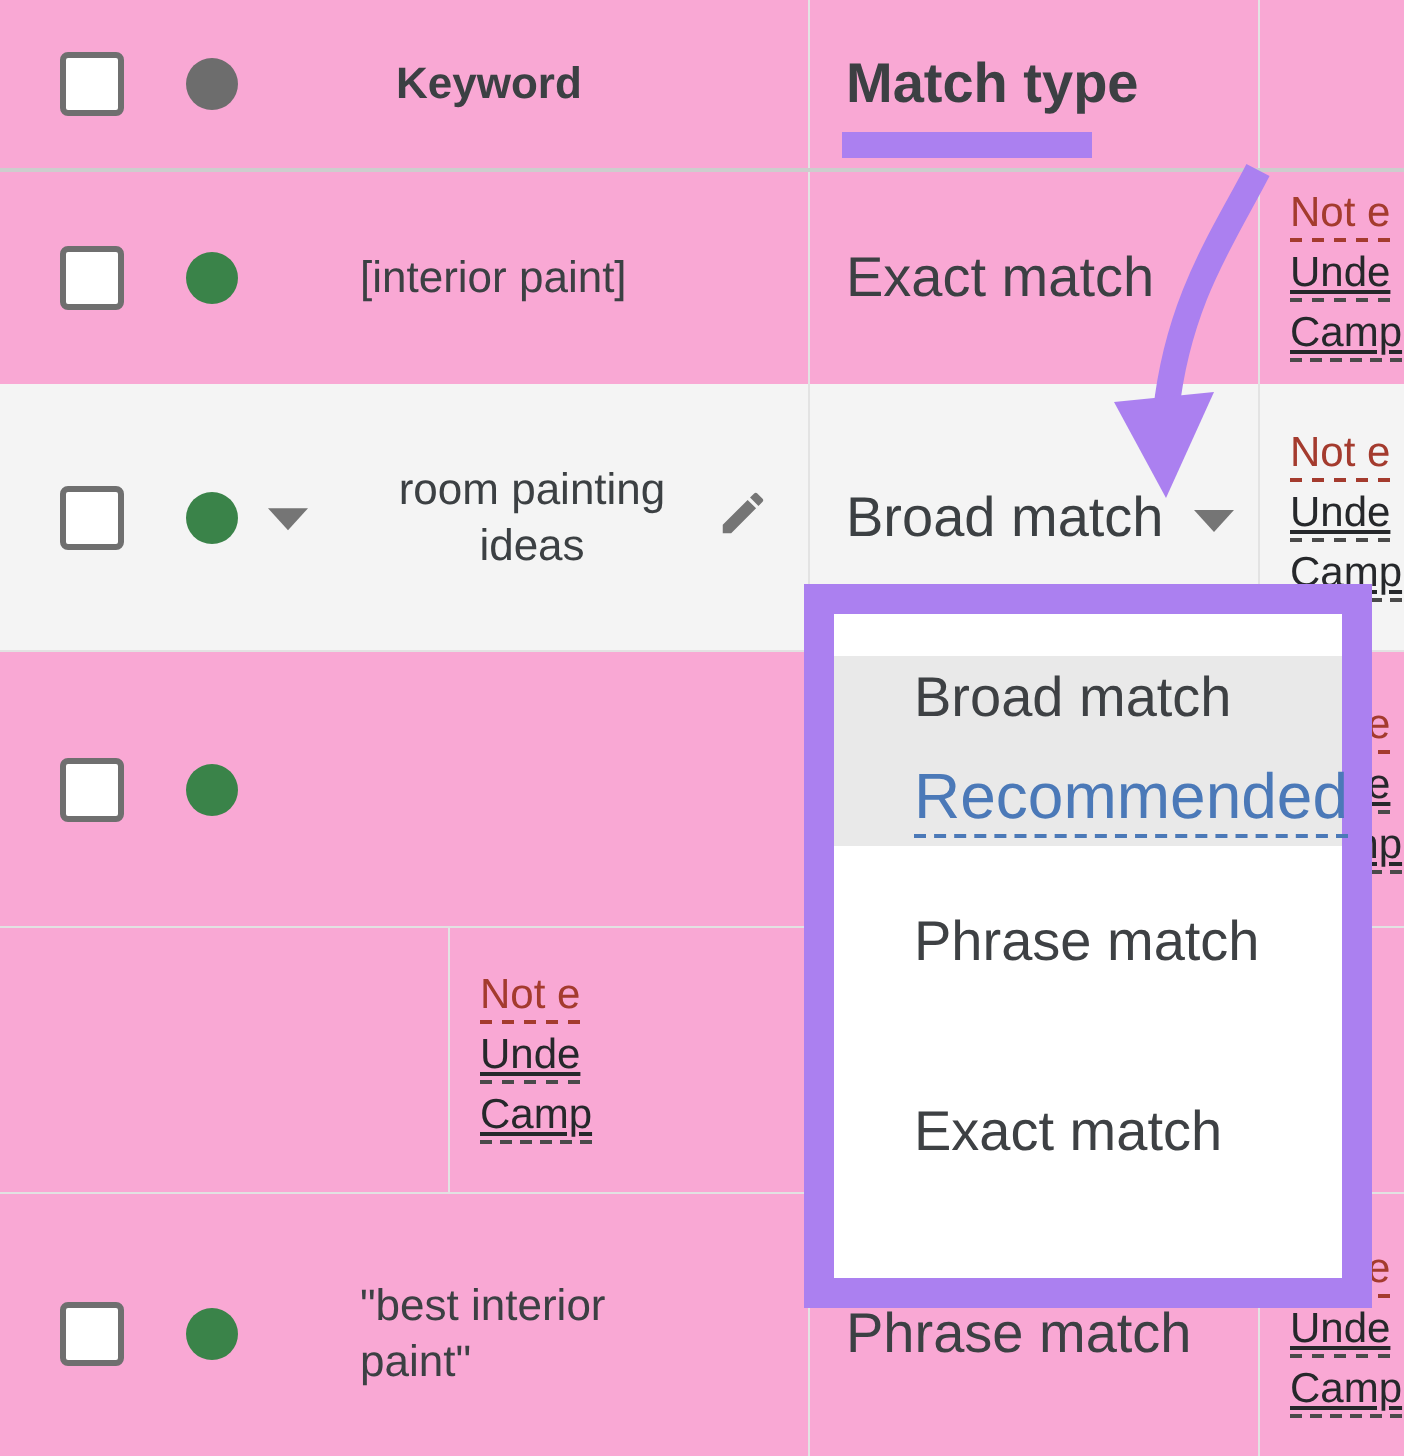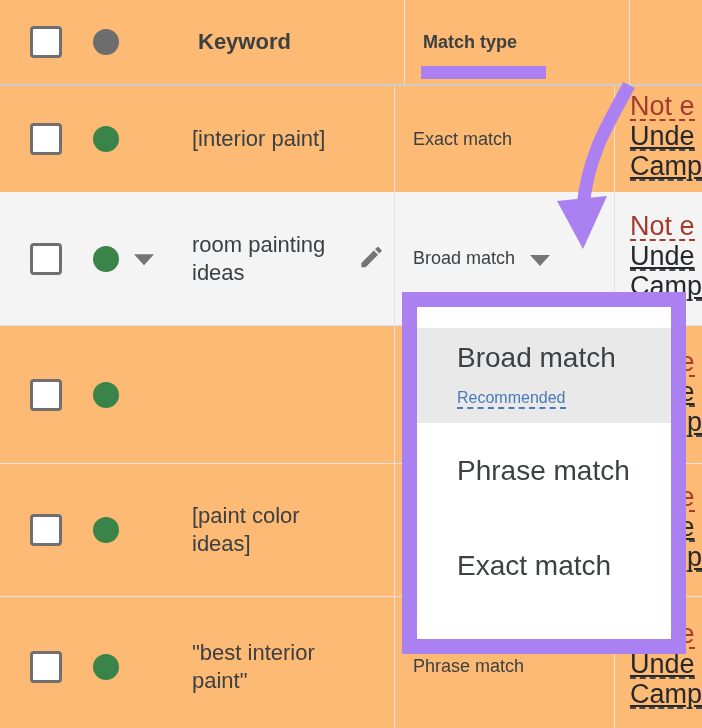--- a/index.html
+++ b/index.html
@@ -1,24 +1,24 @@
 <!DOCTYPE html>
 <html style="--accent-purple: #ab80f0; --green-dot: #3a8349; --gray-dot: #6d6d6d; --red-status: #a43b2e; --blue-link: #4b79b8;"><head>
 <meta charset="utf-8">
 <style>
   html,body{margin:0;padding:0;background:#fff;}
   .app{
-    position:relative;width:702px;height:728px;overflow:hidden;background:#fdba74;
+    position:relative;width:702px;height:728px;overflow:hidden;background:#f9a8d4;
     font-family:"Liberation Sans", sans-serif;color:#3c4043;
   }
   
   .row{display:flex;box-sizing:border-box;}
   .header-row{height:86px;border-bottom:2px solid #cdcdcd;font-weight:bold;}
   .r1{height:106px;}
-  .r2{height:133px;background:#f4f4f4;}
+  .r2{height:133px;background:#f4f4f4;text-align:center;}
   .r3{height:138px;border-top:1px solid #e2e2e2;}
   .r4{height:133px;border-top:1px solid #e2e2e2;}
   .r5{height:140px;border-top:1px solid #e2e2e2;}
   
   .col-kw{width:405px;box-sizing:border-box;border-right:1px solid #e3e3e3;position:relative;}
   .col-mt{width:225px;box-sizing:border-box;border-right:1px solid #e3e3e3;display:flex;align-items:center;padding-left:18px;position:relative;}
   .col-st{flex:1;display:flex;flex-direction:column;justify-content:center;padding-left:15px;box-sizing:border-box;}
   .header-row .col-mt{align-items:center;}
   
   .cbx{
@@ -30,58 +30,58 @@
     width:26px;height:26px;border-radius:50%;
   }
   .dot.green{background:var(--green-dot,#3a8349);}
   .dot.gray{background:var(--gray-dot,#6d6d6d);}
   .caret{
     width:0;height:0;border-left:10px solid transparent;border-right:10px solid transparent;
     border-top:11px solid #757575;display:inline-block;
   }
   .dot-caret{position:absolute;left:134px;top:50%;transform:translateY(-44%);}
   .kw-text{
-    position:absolute;left:192px;top:50%;transform:translateY(-50%);
+    position:absolute;left:180px;top:50%;transform:translateY(-50%);
     width:172px;font-size:22px;line-height:28px;
   }
   .header-label{position:absolute;left:198px;top:50%;transform:translateY(-50%);font-size:22px;}
   .pencil{position:absolute;left:358px;top:50%;transform:translateY(-50%);}
   
-  .mt-text{font-size:18px;}
+  .mt-text{font-size:28px;}
   .mt-caret{margin-left:15px;transform:translateY(2px);}
   .hl-bar{
     position:absolute;left:421px;top:66px;width:125px;height:13px;
     background:var(--accent-purple,#ab80f0);z-index:2;
   }
   
   .st-head{font-size:22px;white-space:nowrap;}
   .status span{
     display:block;width:max-content;white-space:nowrap;
-    font-size:27px;line-height:25px;margin-bottom:3px;
+    font-size:21px;line-height:25px;margin-bottom:3px;
   }
   .s-red{color:var(--red-status,#a43b2e);border-bottom:2px dashed var(--red-status,#a43b2e);}
   .s-dark{color:#26282b;border-bottom:2px dashed #4a4a4a;text-decoration:underline;}
   
   .arrow{
     position:absolute;left:0;top:0;z-index:5;pointer-events:none;
     color:var(--accent-purple,#ab80f0);
   }
   
   .dropdown{
     position:absolute;left:402px;top:292px;width:284px;height:362px;box-sizing:border-box;
     border:15px solid var(--accent-purple,#ab80f0);background:#fff;padding-top:21px;z-index:10;
   }
   .dd-item{
     height:95px;display:flex;flex-direction:column;justify-content:center;
     padding-left:40px;box-sizing:border-box;cursor:pointer;
   }
   .dd-item.selected{background:#e9e9e9;}
   .dd-label{font-size:28px;color:#3e4144;}
   .dd-sub{
-    font-size:16px;color:var(--blue-link,#4b79b8);
+    font-size:32px;color:var(--blue-link,#4b79b8);
     border-bottom:2px dashed var(--blue-link,#4b79b8);
     width:max-content;margin-top:15px;
   }
   .dd-sub:empty{display:none;}
 </style>
 </head>
 <body>
 
 <div class="app">
 
@@ -150,25 +150,20 @@
     <div class="col-st">
       <div class="status">
         <span class="s-red">Not e</span>
         <span class="s-dark">Unde</span>
         <span class="s-dark">Camp</span>
       </div>
     </div>
   </div>
 
   <div class="row r4">
-    <div class="col-kw">
-      <span class="cbx"></span>
-      <span class="dot green"></span>
-      <span class="kw-text">[paint color ideas]</span>
-    </div>
     <div class="col-mt">
       <span class="mt-text"></span>
     </div>
     <div class="col-st">
       <div class="status">
         <span class="s-red">Not e</span>
         <span class="s-dark">Unde</span>
         <span class="s-dark">Camp</span>
       </div>
     </div>

